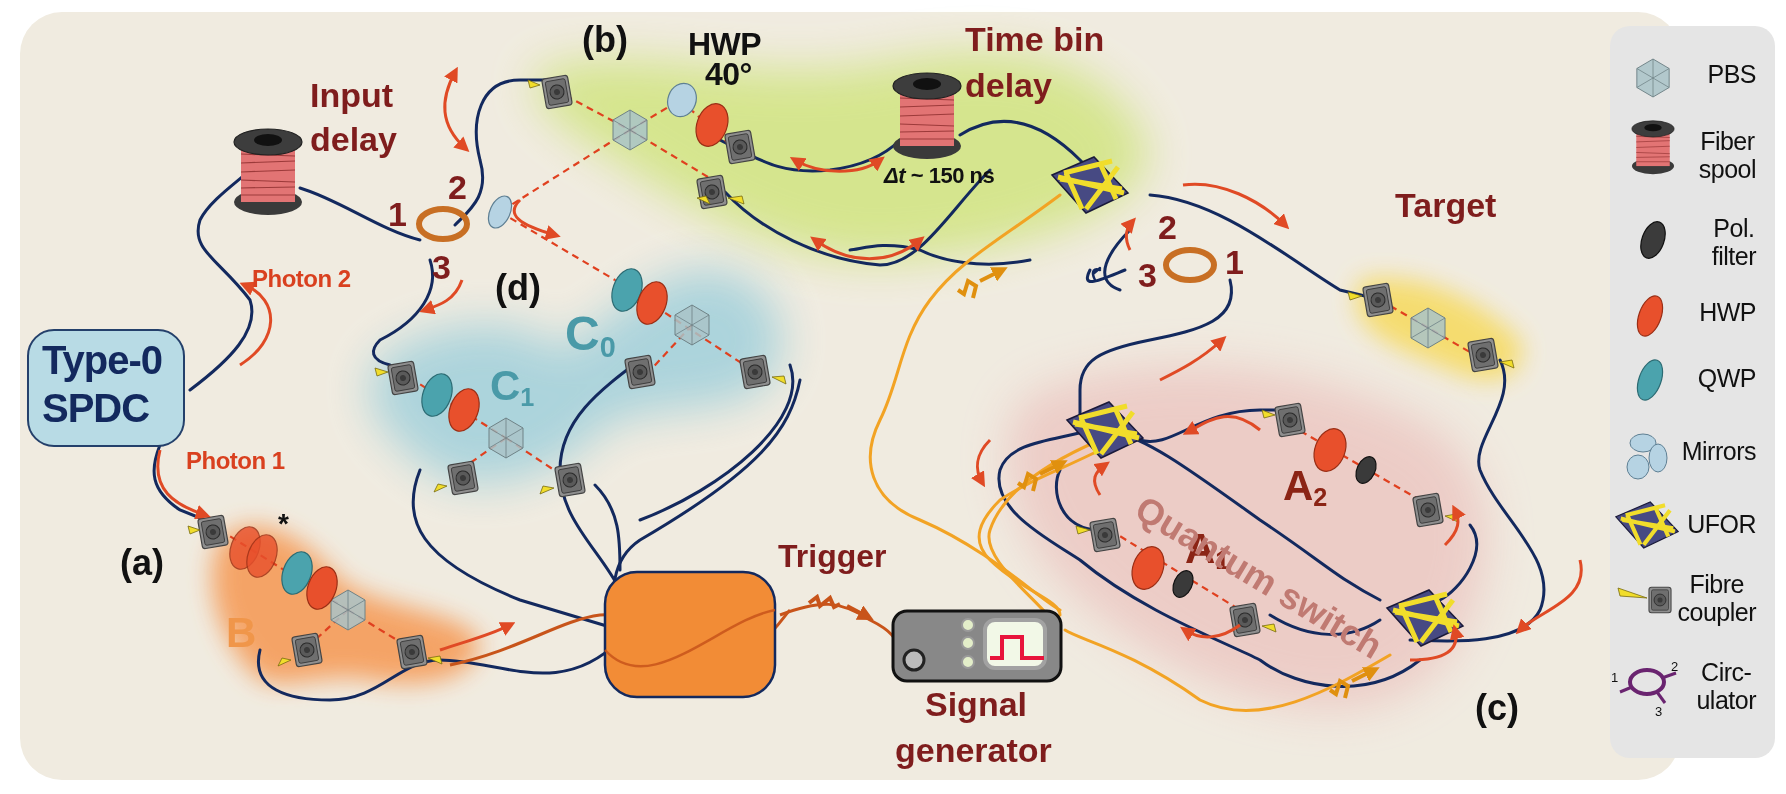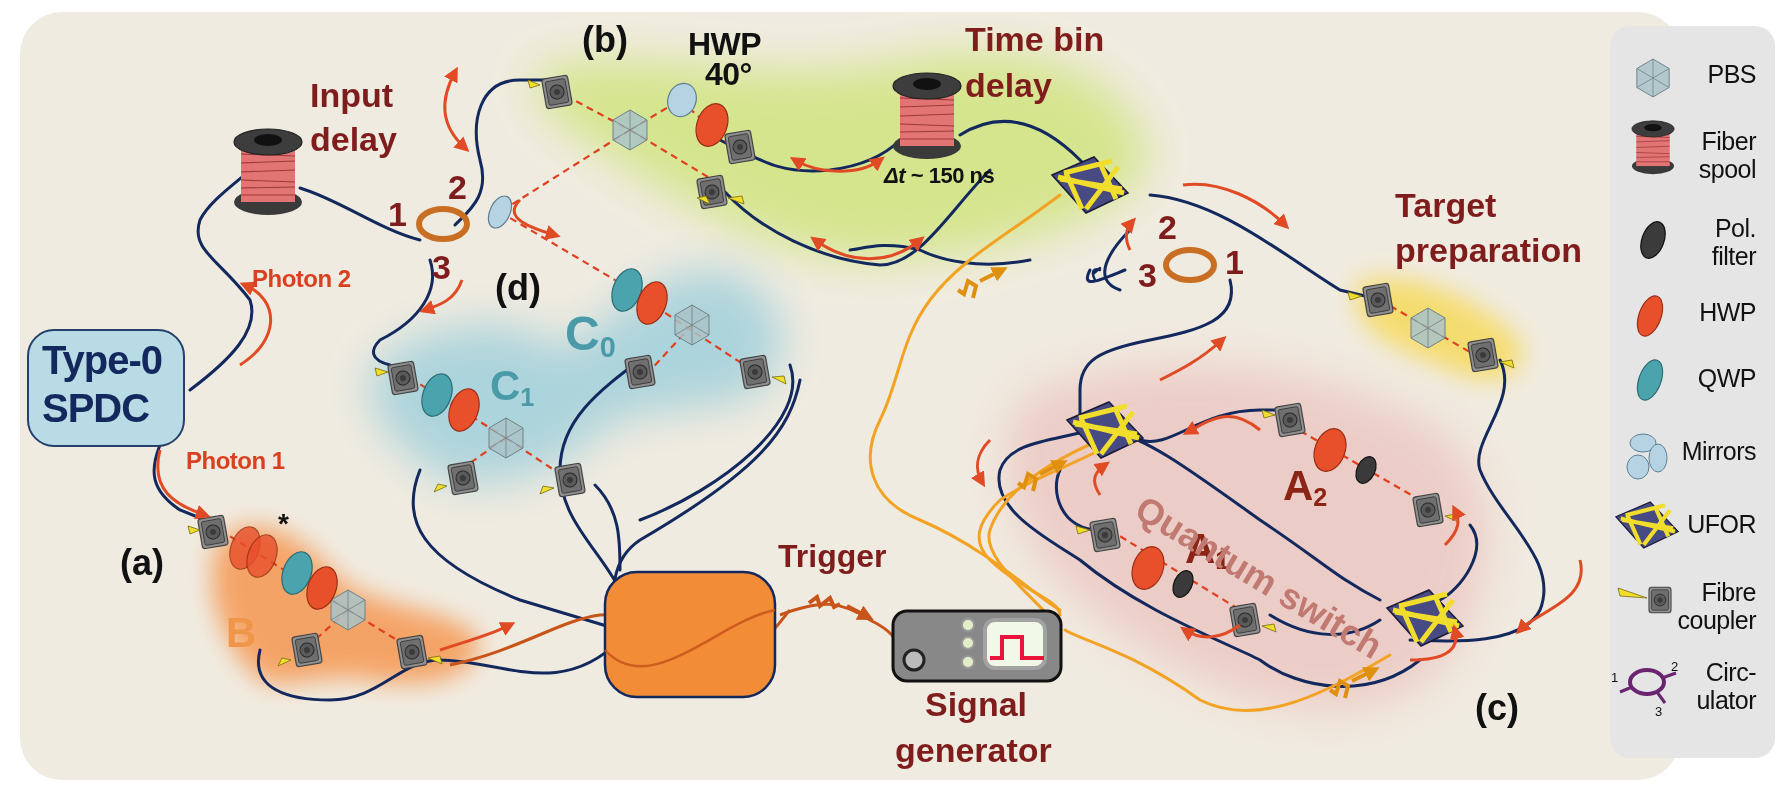--- a/index.html
+++ b/index.html
@@ -6,21 +6,21 @@
   body{width:1786px;height:794px;position:relative;overflow:hidden;font-family:"Liberation Sans",sans-serif;}
   #stage{position:absolute;left:0;top:0;width:1786px;height:794px;}
   .lbl{position:absolute;font-family:"Liberation Sans",sans-serif;font-weight:bold;white-space:nowrap;line-height:1;}
   .gray{color:#7f1d1d;}
   .blk{color:#111111;}
   .red{color:#d9401f;}
   .teal{color:#4a9aa8;}
   .orng{color:#f0964a;}
   .darkred{color:#8b2415;}
   .navy{color:#13295e;}
-  .legend-text{position:absolute;right:30px;text-align:right;font-family:"Liberation Sans",sans-serif;font-size:25px;color:#111;line-height:1.12;letter-spacing:-0.5px;}
+  .legend-text{position:absolute;right:30px;text-align:center;font-family:"Liberation Sans",sans-serif;font-size:25px;color:#111;line-height:1.12;letter-spacing:-0.5px;}
   sub{font-size:60%;vertical-align:-0.25em;}
 </style>
 </head>
 <body>
 
 <div id="stage">
 <svg width="1786" height="794" viewBox="0 0 1786 794">
   <defs>
     <filter id="blur30" x="-50%" y="-50%" width="200%" height="200%">
           <feGaussianBlur stdDeviation="22"></feGaussianBlur>
@@ -307,21 +307,20 @@
 <div class="lbl gray" style="left:432px;top:250px;font-size:34px;">3</div>
 
 <div class="lbl blk" style="left:688px;top:28px;font-size:32px;letter-spacing:-0.5px;">HWP</div>
 <div class="lbl blk" style="left:705px;top:58px;font-size:32px;letter-spacing:-0.5px;">40°</div>
 
 <div class="lbl gray" style="left:965px;top:22px;font-size:34px;">Time bin</div>
 <div class="lbl gray" style="left:965px;top:68px;font-size:34px;">delay</div>
 <div class="lbl blk" style="left:884px;top:165px;font-size:22px;letter-spacing:-0.5px;"><i>Δt</i><span> ~ 150 ns</span></div>
 
 <div class="lbl gray" style="left:1395px;top:188px;font-size:34px;">Target</div>
-<div class="lbl gray" style="left:1395px;top:233px;font-size:34px;">preparation</div>
 
 <div class="lbl gray" style="left:1225px;top:245px;font-size:34px;">1</div>
 <div class="lbl gray" style="left:1158px;top:210px;font-size:34px;">2</div>
 <div class="lbl gray" style="left:1138px;top:258px;font-size:34px;">3</div>
 
 <div class="lbl teal" style="left:565px;top:310px;font-size:48px;"><span>C</span><sub>0</sub></div>
 <div class="lbl teal" style="left:490px;top:365px;font-size:42px;"><span>C</span><sub>1</sub></div>
 <div class="lbl orng" style="left:226px;top:612px;font-size:42px;">B</div>
 <div class="lbl blk" style="left:278px;top:510px;font-size:28px;">*</div>
 <div class="lbl darkred" style="left:1283px;top:465px;font-size:42px;"><span>A</span><sub>2</sub></div>
@@ -335,19 +334,19 @@
 
 
 <div id="legend">
       <div class="legend-text" style="top: 60px;">PBS</div>
       <div class="legend-text" style="top: 127px;">Fiber<br>spool</div>
       <div class="legend-text" style="top: 214px;">Pol.<br>filter</div>
       <div class="legend-text" style="top: 298px;">HWP</div>
       <div class="legend-text" style="top: 364px;">QWP</div>
       <div class="legend-text" style="top: 437px;">Mirrors</div>
       <div class="legend-text" style="top: 510px;">UFOR</div>
-      <div class="legend-text" style="top: 570px; margin-top: 8px;">Fibre<br>coupler</div>
+      <div class="legend-text" style="top: 570px;">Fibre<br>coupler</div>
       <div class="legend-text" style="top: 658px;">Circ-<br>ulator</div>
     </div>
 <div class="lbl" style="left:1611px;top:671px;font-size:13px;font-weight:normal;color:#111;">1</div>
 <div class="lbl" style="left:1671px;top:660px;font-size:13px;font-weight:normal;color:#111;">2</div>
 <div class="lbl" style="left:1655px;top:705px;font-size:13px;font-weight:normal;color:#111;">3</div>
 </div>
 
 </body></html>

